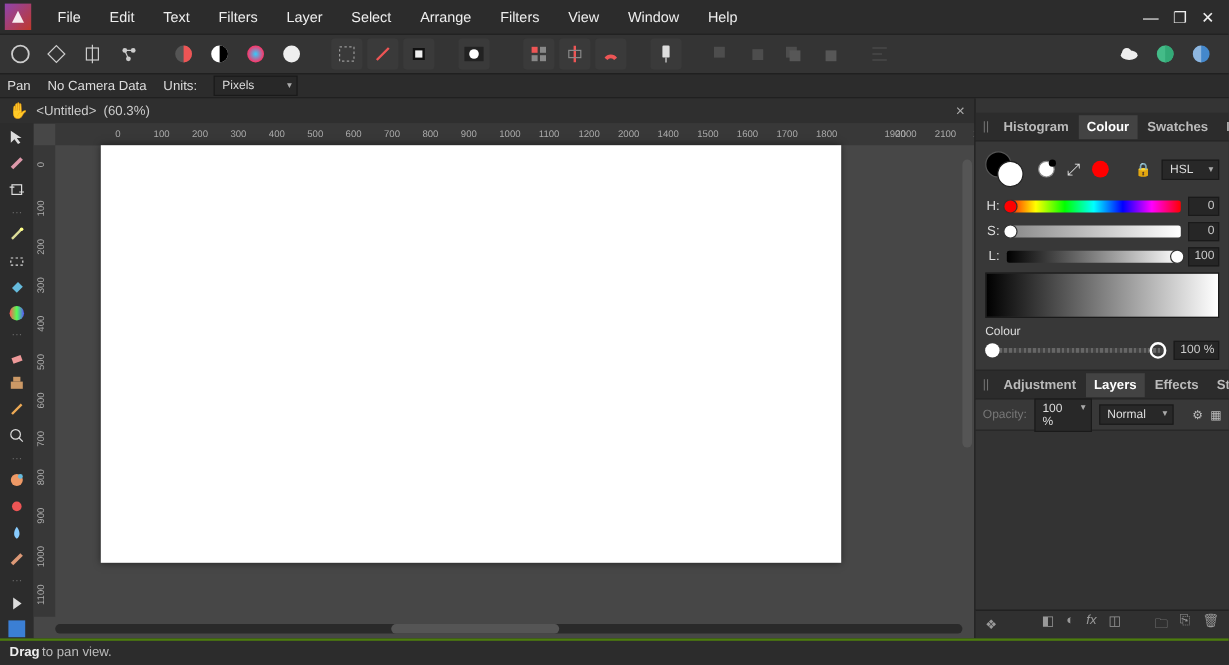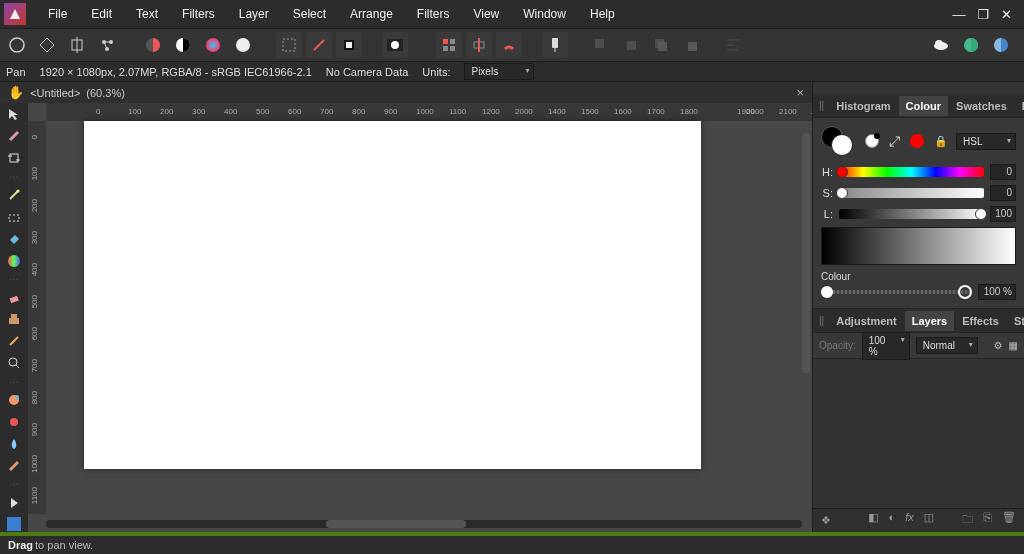--- a/index.html
+++ b/index.html
@@ -63,21 +63,21 @@
   .op-track{display:flex; align-items:center; gap:6px;}
   .op-slider{flex:1; height:4px; background:repeating-linear-gradient(90deg,#666 0 2px,#444 2px 4px); position:relative;}
   .op-slider .k1{position:absolute;left:0;top:-4px;width:12px;height:12px;background:#fff;border-radius:50%;}
   .op-slider .k2{position:absolute;right:0;top:-5px;width:14px;height:14px;border:2px solid #fff;border-radius:50%;}
   .layers-panel{flex:1; background:#333;}
   .layers-opts{height:26px; display:flex; align-items:center; padding:0 6px; gap:6px; background:#383838; border-bottom:1px solid #242424; font-size:10px;}
   .dim{color:#777;}
   .gear-right{margin-left:auto; display:flex; gap:6px; color:#bbb;}
   .panel-bottom{height:24px; background:#303030; border-top:1px solid #1e1e1e; display:flex; align-items:center; padding:0 8px; gap:10px; color:#999;}
   .panel-bottom .right{margin-left:auto; display:flex; gap:10px;}
-  .statusbar{position:absolute; left:0; right:0; bottom:0; height:22px; background:#2c2c2c; border-top:4px solid #4d7c0f; display:flex; align-items:center; padding-left:8px; font-size:11px; color:#bbb;}
+  .statusbar{position:absolute; left:0; right:0; bottom:0; height:22px; background:#2c2c2c; border-top:2px solid #4d7c0f; display:flex; align-items:center; padding-left:8px; font-size:11px; color:#bbb;}
   .statusbar b{color:#eee; font-weight:600; margin-right:2px;}
   svg{display:block;}
   .triangle-r{width:0;height:0;border-top:5px solid transparent;border-bottom:5px solid transparent;border-left:7px solid #ddd;}
   .square-blue{width:14px;height:14px;background:#3b7fd4;}
 </style>
 </head>
 <body>
 
 <div class="menubar">
   <div class="logo">
@@ -257,21 +257,20 @@
       <svg width="18" height="18">
         <circle cx="9" cy="9" r="7" fill="#48c"></circle>
         <path d="M9 2 A7 7 0 0 0 9 16 Z" fill="#fff" opacity=".4"></path>
       </svg>
     </div>
   <div style="width:6px"></div>
 </div>
 
 <div class="contextbar">
   <span>Pan</span>
-  <span>1920 × 1080px, 2.07MP, RGBA/8 - sRGB IEC61966-2.1</span>
   <span>No Camera Data</span>
   <span>Units:</span>
   <div class="sel" style="width:70px">Pixels</div>
 </div>
 
 <div class="infobar">
   <span class="hand-icon">✋</span>
   <span>&lt;Untitled&gt;</span>
   <span>(60.3%)</span>
   <span class="close-x" style="margin-right:212px">×</span>
@@ -452,21 +451,21 @@
     <div class="swatch-row">
       <div class="swatch-stack">
         <div class="b1"></div>
         <div class="b2"></div>
       </div>
       <div class="swatch-reset"></div>
       <span class="eyedrop">⤢</span>
       <div class="red-dot"></div>
       <div class="mode-select">
         <span class="lock-ic">🔒</span>
-        <div class="sel" style="width:60px">HSL</div>
+        <div class="sel" style="width:48px">HSL</div>
       </div>
     </div>
     <div class="slider-row">
       <span class="slbl">H:</span>
       <div class="slider hue-grad">
           <div class="knob" style="left:-3px;background:#f00"></div>
         </div>
       <div class="sval">0</div>
     </div>
     <div class="slider-row">

